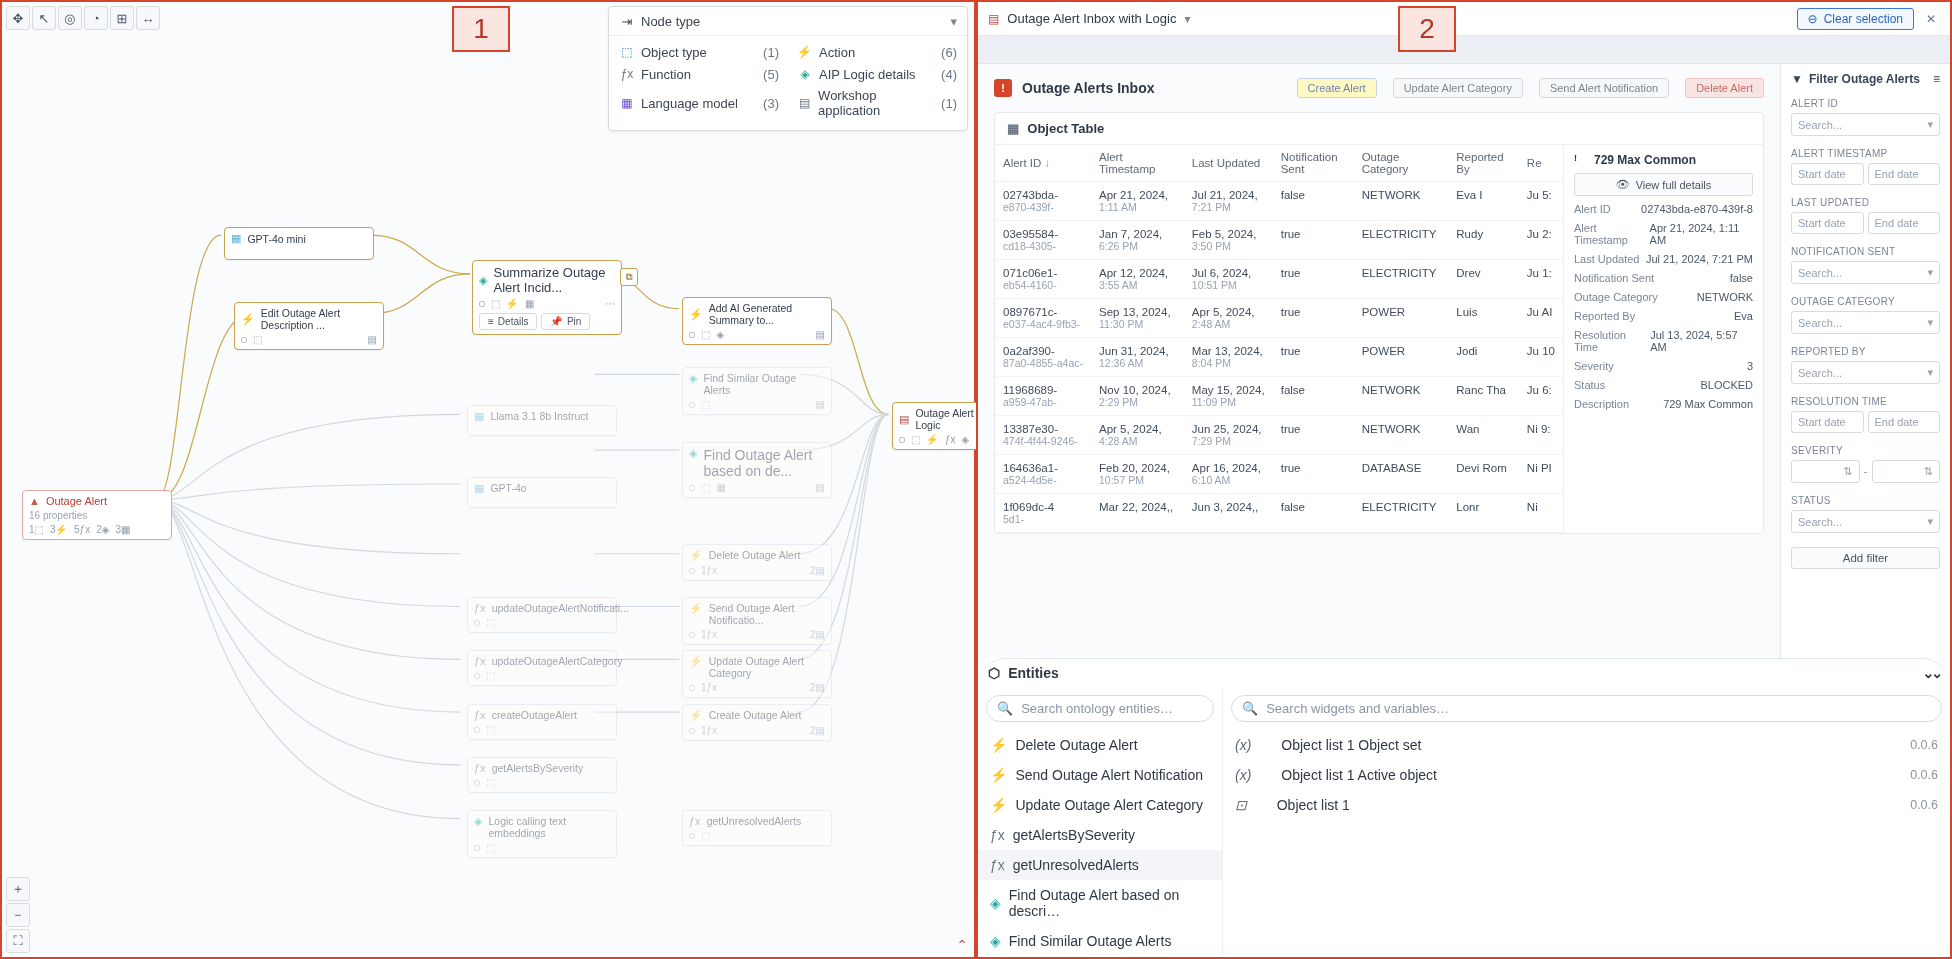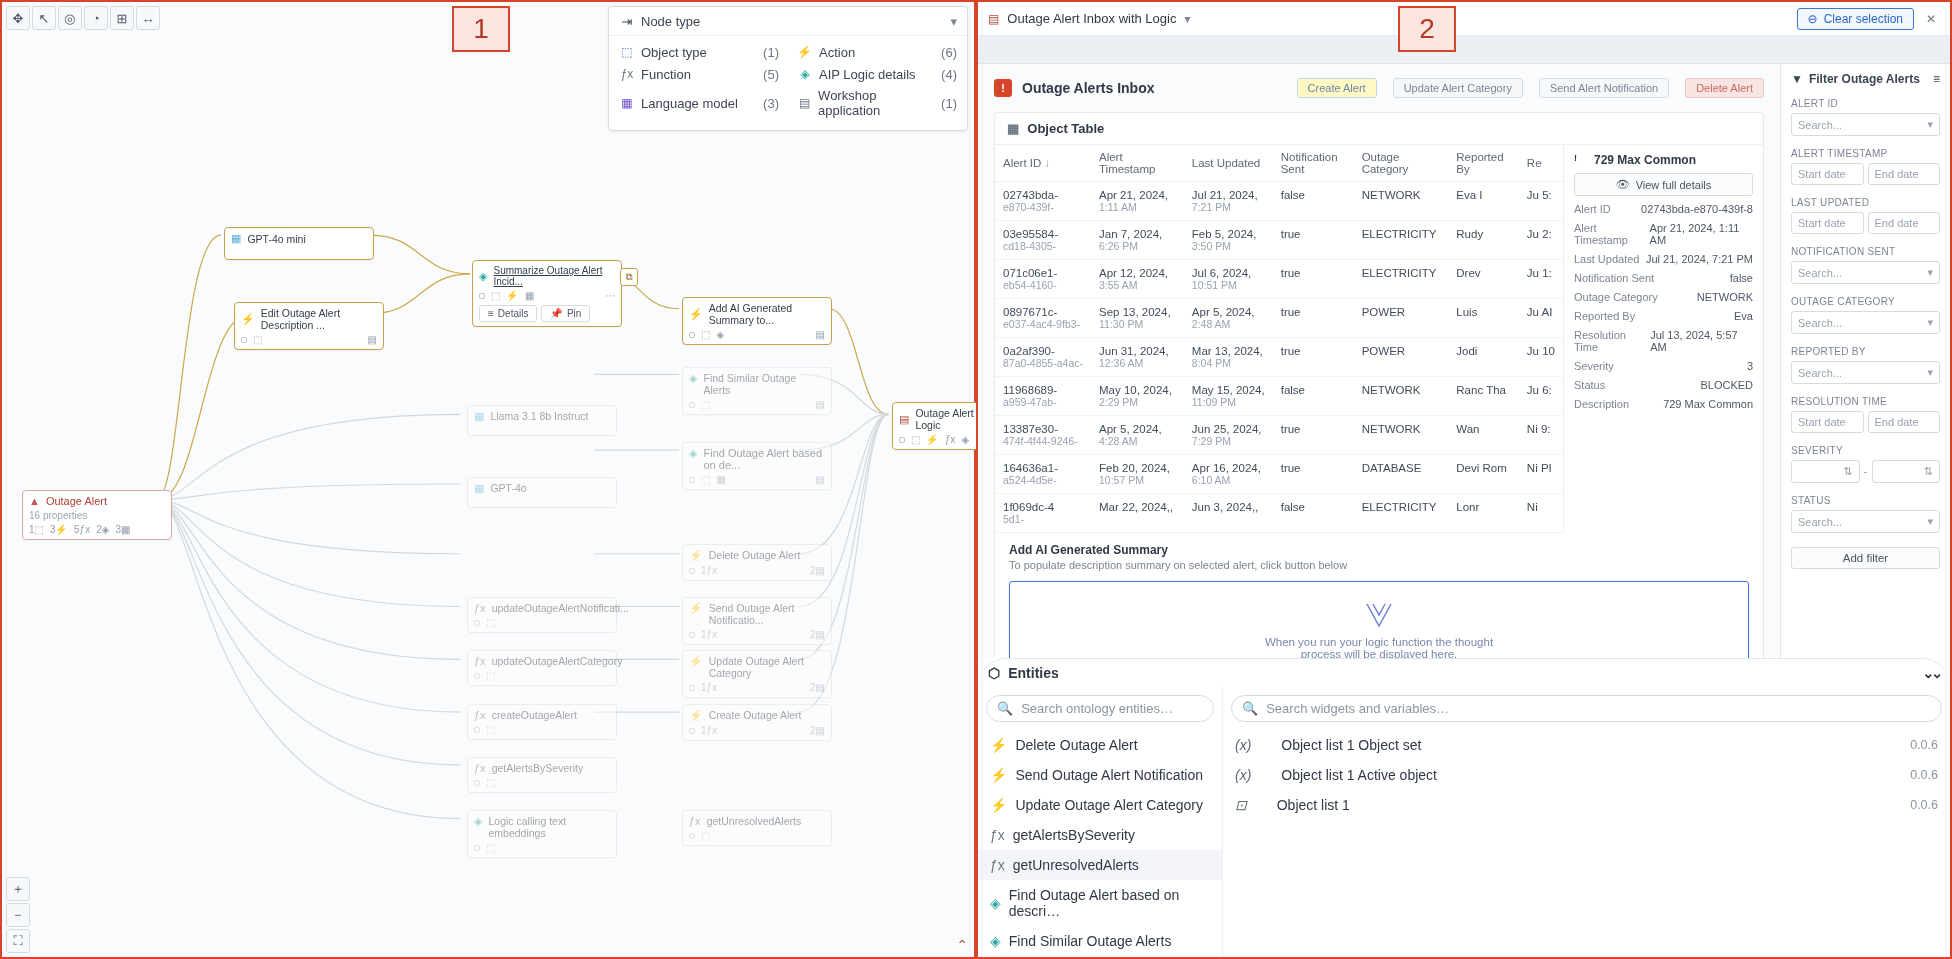--- a/index.html
+++ b/index.html
@@ -221,21 +221,21 @@
         <div class="row2">
             <span class="dot"></span>
             <span>⬚</span>
             <span style="margin-left:auto">▤</span>
           </div>
       </div>
 
       <div class="gnode sel" style="left:470px; top:258px; width:140px;">
         <div style="display:flex;gap:6px;align-items:center">
             <span class="ic-teal">◈</span>
-            <span class="title" style="font-size:10px;text-decoration:underline;">Summarize Outage Alert Incid...</span>
+            <span class="title" style="font-size:13px;">Summarize Outage Alert Incid...</span>
           </div>
         <div class="row2">
             <span class="dot"></span>
             <span>⬚</span>
             <span>⚡</span>
             <span>▦</span>
             <span style="margin-left:auto">⋯</span>
           </div>
         <div class="node-actions">
           <div class="mini-btn">≡ <span>Details</span></div>
@@ -285,21 +285,21 @@
       <div class="gnode faded" style="left:465px; top:403px; width:130px;">
           <div style="display:flex;gap:6px;">
             <span style="color:#5fb2d8">▦</span>
             <span class="title" style="font-size:10.5px;">Llama 3.1 8b Instruct</span>
           </div>
           <div style="height:8px;"></div>
         </div>
       <div class="gnode faded" style="left:680px; top:440px; width:140px;">
           <div style="display:flex;gap:6px;">
             <span class="ic-teal">◈</span>
-            <span class="title" style="font-size:11px;">Find Outage Alert based on de...</span>
+            <span class="title" style="font-size:14px;">Find Outage Alert based on de...</span>
           </div>
           <div class="row2">
             <span class="dot"></span>
             <span>⬚</span>
             <span>▦</span>
             <span style="margin-left:auto">▤</span>
           </div>
         </div>
       <div class="gnode faded" style="left:465px; top:475px; width:130px;">
           <div style="display:flex;gap:6px;">
@@ -553,21 +553,21 @@
                       <td>POWER</td>
                       <td>Jodi</td>
                       <td class="sub">Ju 10</td>
                     </tr>
                     <tr>
                       <td>
                         <div>11968689-</div>
                         <div class="sub">a959-47ab-</div>
                       </td>
     <td>
-                        <div>May 10, 2024,</div>
+                        <div>Nov 10, 2024,</div>
                         <div class="sub">2:29 PM</div>
                       </td>
     <td>
                         <div>May 15, 2024,</div>
                         <div class="sub">11:09 PM</div>
                       </td>
     <td>false</td>
                       <td>NETWORK</td>
                       <td>Ranc Tha</td>
                       <td class="sub">Ju 6:</td>
@@ -675,31 +675,20 @@
                     <span class="k">Status</span>
                     <span>BLOCKED</span>
                   </div>
                   <div class="kv">
                     <span class="k">Description</span>
                     <span>729 Max Common</span>
                   </div>
                 </div>
             </div>
           </div>
-          <div class="ai-sec">
-            <div class="t1">Add AI Generated Summary</div>
-            <div class="t2">To populate description summary on selected alert, click button below</div>
-            <div class="ai-box">
-              <svg width="34" height="26">
-                  <path d="M5 2 L17 24 L29 2 M11 2 L17 13 L23 2" fill="none" stroke="#6a7fd6" stroke-width="1.5"></path>
-                </svg>
-              <div style="max-width:260px;text-align:center;">When you run your logic function the thought process will be displayed here.</div>
-            </div>
-
-          </div>
         </div>
 
       </div>
 
       <div class="r-filter">
         <div class="rf-head">
             <span>▼</span>
             <span>Filter Outage Alerts</span>
             <span class="sp"></span>
             <span>≡</span>

